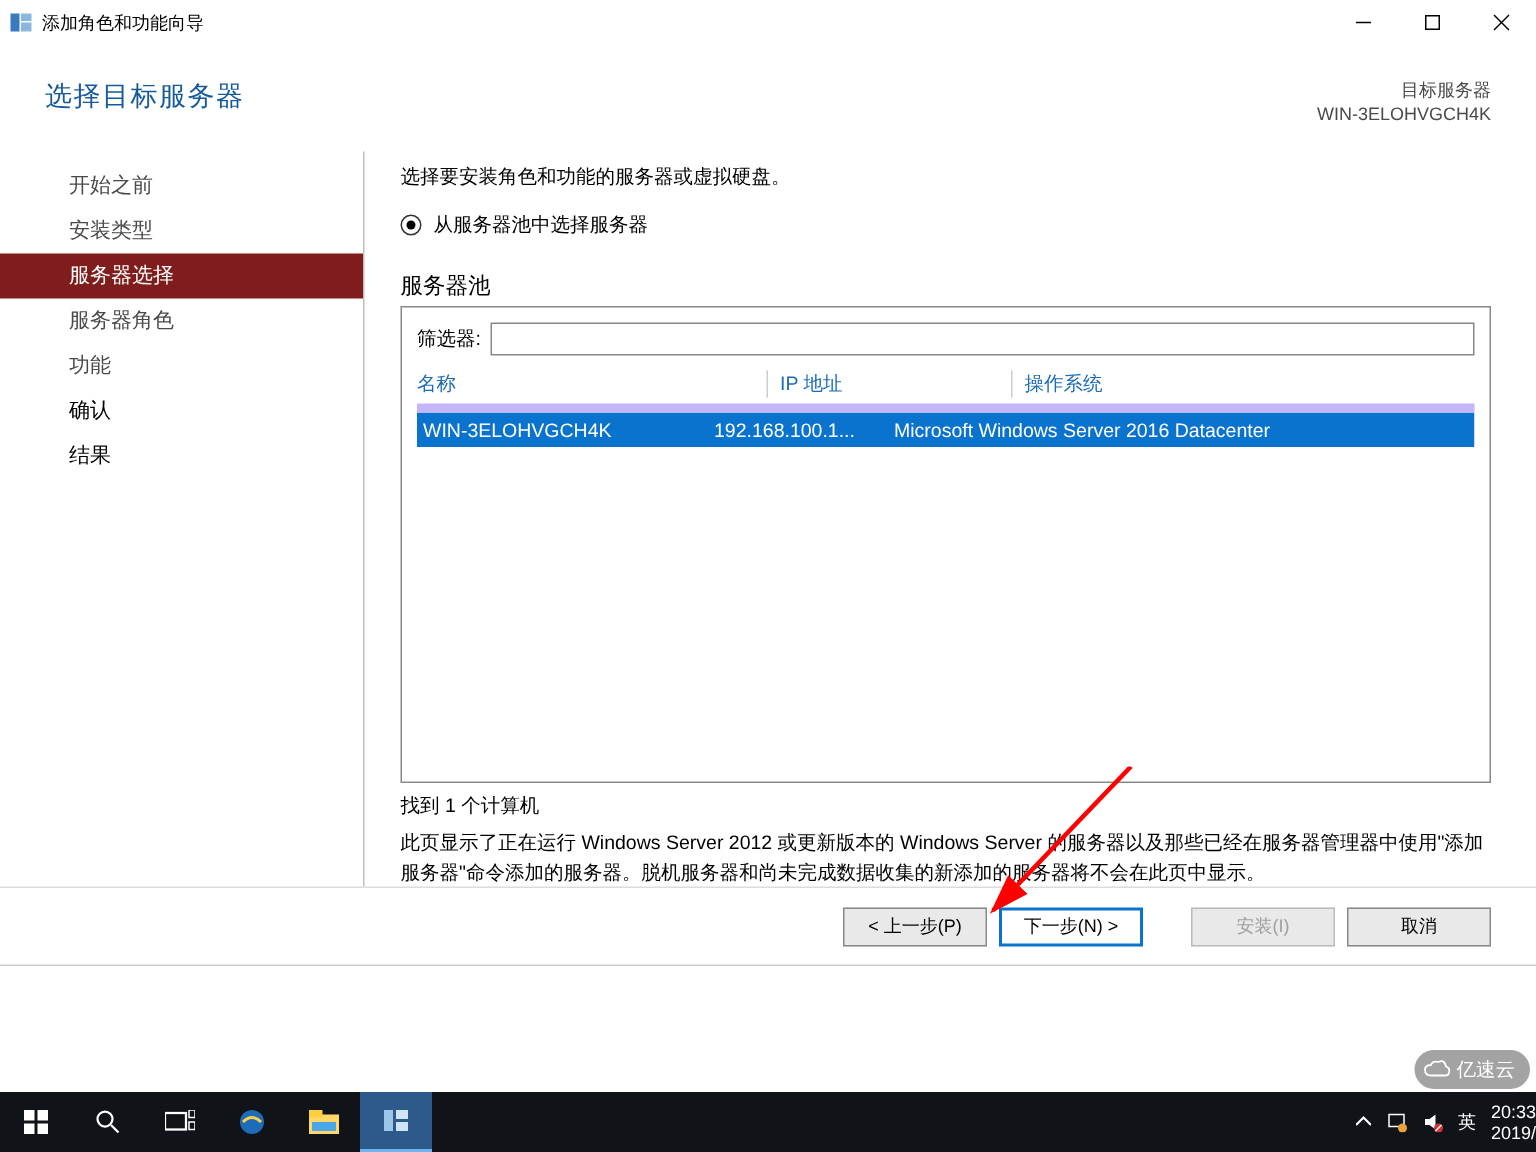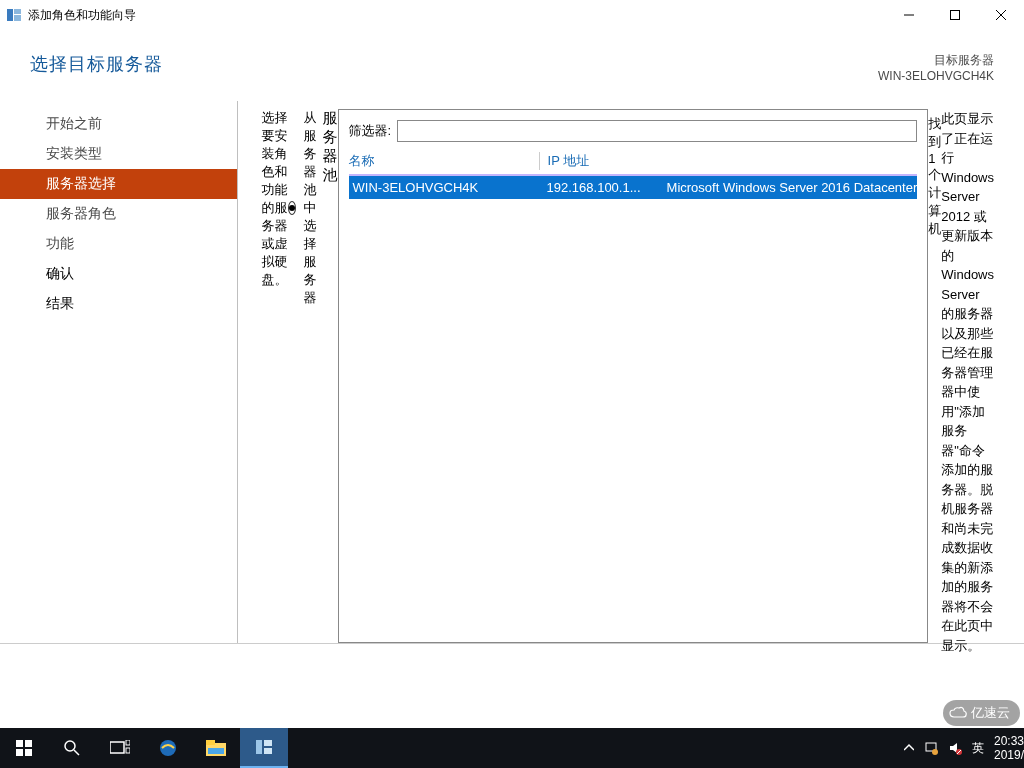--- a/index.html
+++ b/index.html
@@ -14,38 +14,38 @@
 .win-btn.close { font-size: 16px; }
 
 .header-area { padding: 22px 30px 18px 30px; display: flex; align-items: flex-start; }
 .page-title { font-size: 18px; color: #165a9a; font-weight: 400; letter-spacing: 1px; }
 .header-spacer { flex: 1; }
 .target-box { text-align: right; font-size: 12px; color: #4a4a4a; }
 
 .body { display: flex; flex: 1; min-height: 0; padding: 0 0 0 0; }
 .sidebar { width: 242px; padding-top: 8px; }
 .sidebar-item { padding: 6px 10px 6px 46px; font-size: 14px; color: #4a4a4a; cursor: default; }
-.sidebar-item.selected { background: #c2410c; color: #fff; }
+.sidebar-item.selected { background: #7f1d1d; color: #fff; }
 .sidebar-item.disabled { color: #000000; }
 
-.content { flex: 1; border-left: 1px solid #bfbfbf; padding: 8px 30px 0 24px; display: flex; min-height: 0; }
+.content { flex: 1; border-left: 1px solid #bfbfbf; padding: 8px 30px 0 24px; display: flex; flex-direction: column; min-height: 0; }
 .instr { font-size: 13px; color: #000; margin-bottom: 14px; }
 .radio-group { margin-bottom: 14px; }
 .radio-row { display: flex; align-items: center; font-size: 13px; margin-bottom: 8px; }
 .radio { width: 14px; height: 14px; border: 1px solid #333; border-radius: 50%; margin-right: 8px; display: flex; align-items: center; justify-content: center; }
 .radio.checked::after { content: ""; width: 6px; height: 6px; background: #000; border-radius: 50%; }
 
 .pool-label { font-size: 15px; color: #000; margin-bottom: 4px; }
 .pool-box { border: 1px solid #888; padding: 10px 10px 6px 10px; display: flex; flex-direction: column; flex: 1; min-height: 0; }
 .filter-row { display: flex; align-items: center; margin-bottom: 10px; }
 .filter-label { font-size: 13px; margin-right: 6px; }
 .filter-input { flex: 1; height: 22px; border: 1px solid #888; padding: 0 4px; font-size: 12px; }
 
 .table { flex: 1; display: flex; flex-direction: column; min-height: 0; }
-.thead { display: flex; border-bottom: 2px solid #c4b5fd; padding-bottom: 4px; }
+.thead { display: flex; border-bottom: 6px solid #c4b5fd; padding-bottom: 4px; gap: 43px; }
 .th { font-size: 13px; color: #1a6cb5; }
 .th.sep { border-left: 1px solid #ccc; padding-left: 8px; }
 .col-name { width: 190px; }
 .col-ip { width: 120px; }
 .col-os { flex: 1; }
 .tbody { flex: 1; overflow: hidden; }
 .tr { display: flex; font-size: 13px; padding: 4px 0; }
 .tr.selected { background: #0973ce; color: #fff; }
 .td { overflow: hidden; white-space: nowrap; text-overflow: ellipsis; }
 .td.col-name { padding-left: 4px; }
@@ -142,35 +142,51 @@
       <div class="pool-label">服务器池</div>
       <div class="pool-box">
         <div class="filter-row">
           <span class="filter-label">筛选器:</span>
           <input class="filter-input" value="" style="">
         </div>
         <div class="table">
           <div class="thead">
             <div class="th col-name">名称</div>
             <div class="th col-ip sep">IP 地址</div>
+            <div class="th col-os sep">操作系统</div>
           </div>
           <div class="tbody">
             <div class="tr selected">
               <div class="td col-name">WIN-3ELOHVGCH4K</div>
               <div class="td col-ip">192.168.100.1...</div>
               <div class="td col-os">Microsoft Windows Server 2016 Datacenter</div>
             </div>
           </div>
         </div>
       </div>
       <div class="found">找到 1 个计算机</div>
       <div class="desc">此页显示了正在运行 Windows Server 2012 或更新版本的 Windows Server 的服务器以及那些已经在服务器管理器中使用"添加服务器"命令添加的服务器。脱机服务器和尚未完成数据收集的新添加的服务器将不会在此页中显示。</div>
     </div>
   </div>
 
+  <div class="footer">
+    <svg class="arrow" style="right:260px; bottom:22px;" width="120" height="110">
+      <defs>
+          <marker id="ah" markerWidth="10" markerHeight="10" refX="8" refY="3" orient="auto">
+            <path d="M0,0 L0,6 L9,3 z" fill="#ff0000"></path>
+          </marker>
+        </defs>
+      <line x1="110" y1="0" x2="18" y2="96" stroke="#ff0000" stroke-width="3" marker-end="url(#ah)"></line>
+    </svg>
+    <div class="btn">&lt; 上一步(P)</div>
+    <div class="btn focus">下一步(N) &gt;</div>
+    <div class="btn-gap"></div>
+    <div class="btn disabled">安装(I)</div>
+    <div class="btn">取消</div>
+  </div>
 </div>
 
 <div class="taskbar">
   <div class="tb-item">
     <svg width="16" height="16">
         <rect x="0" y="0" width="7" height="7" fill="#fff"></rect>
         <rect x="9" y="0" width="7" height="7" fill="#fff"></rect>
         <rect x="0" y="9" width="7" height="7" fill="#fff"></rect>
         <rect x="9" y="9" width="7" height="7" fill="#fff"></rect>
       </svg>

